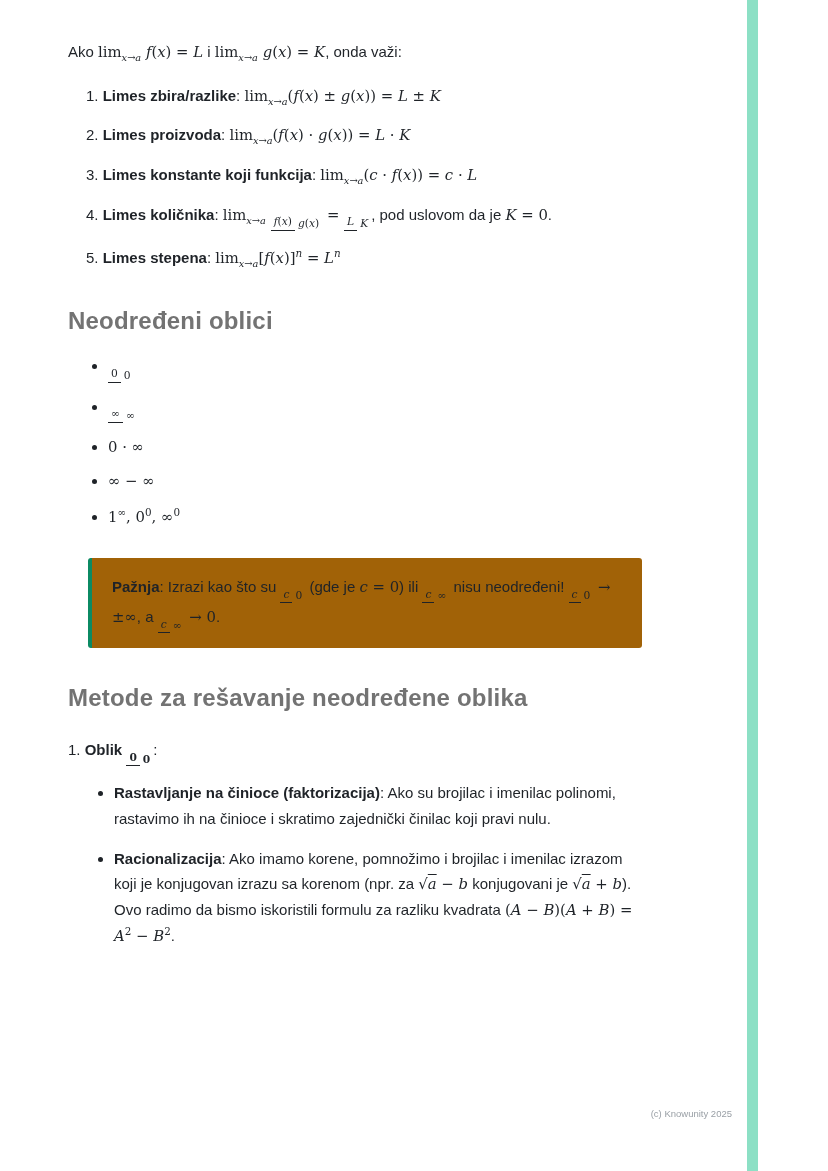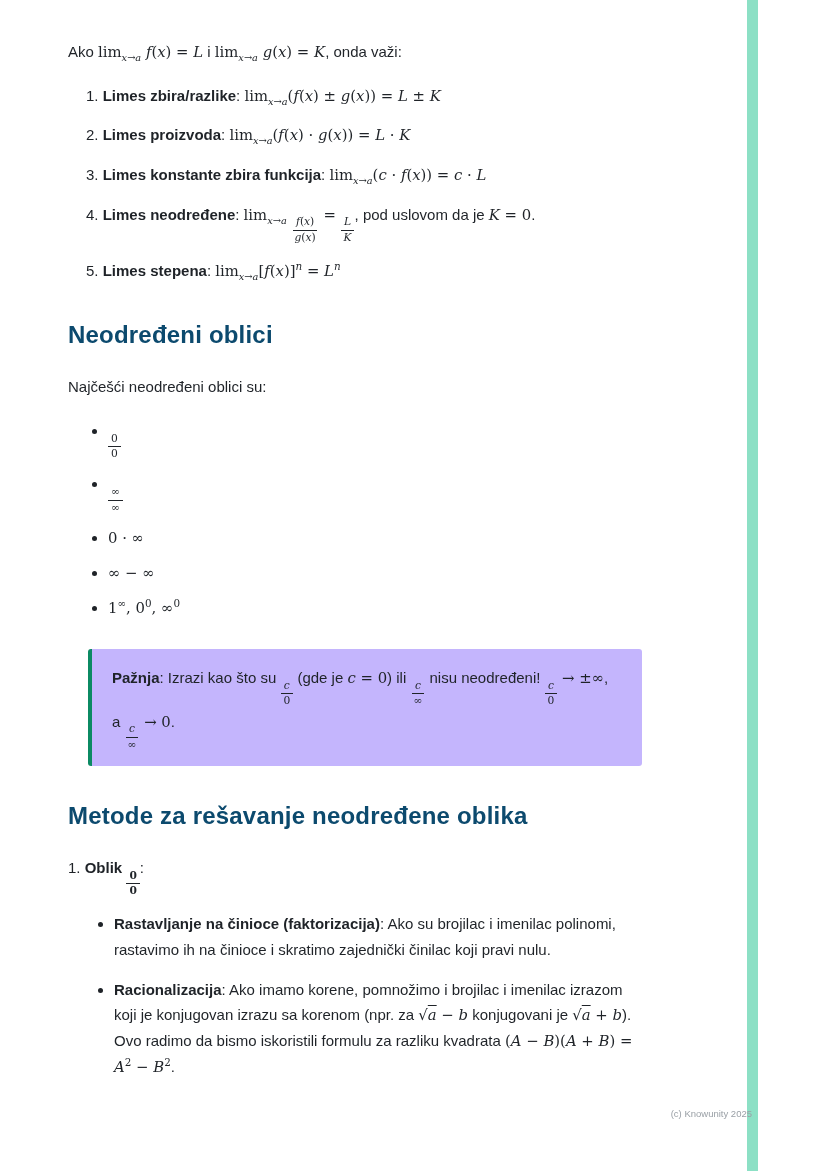--- a/index.html
+++ b/index.html
@@ -9,79 +9,78 @@
     overflow:hidden;
   }
   .content { position:absolute; top:40px; left:68px; width:574px; }
 
   
   .math { font-family:"DejaVu Serif","Liberation Serif",serif; font-size:0.99em; }
   .math i, i.ol { font-style:italic; }
   .math sub { font-size:0.66em; }
   .math sup, sup { font-size:0.70em; }
   .ol { text-decoration:overline; }
-  .frac { display:inline-flex; flex-direction:column; align-items:center;
+  .frac { display:inline-flex; flex-direction:row; align-items:center;
           vertical-align:-0.55em; font-size:0.72em; line-height:1.15; text-align:center; }
   .frac .fn { border-bottom:1px solid currentColor; padding:0 3px 1px; }
   .frac .fd { padding:1px 3px 0; }
 
   .intro { margin:0; line-height:1.6; }
 
   ol.rules { list-style:none; margin:19px 0 0; padding:0 0 0 18px; counter-reset:r; }
   ol.rules > li { counter-increment:r; margin-bottom:15px; line-height:1.5; }
   ol.rules > li::before { content:counter(r) ". "; }
 
-  h1.section { color:#0c4a6e; font-size:24px; font-weight:700; margin:36px 0 0; letter-spacing:0.2px; }
+  h1.section { color:#737373; font-size:24px; font-weight:700; margin:36px 0 0; letter-spacing:0.2px; }
 
   p.body { margin:24px 0 0; line-height:1.82; }
   p.body.justify { text-align:justify; }
 
   ul.forms { list-style:disc; margin:20px 0 0; padding:0 0 0 40px; }
   ul.forms > li { margin-bottom:13px; line-height:1.4; }
 
-  .callout { margin:30px 0 0 20px; background:#c4b5fd; border-left:4px solid #0b8a63;
+  .callout { margin:30px 0 0 20px; background:#a16207; border-left:4px solid #0b8a63;
              border-radius:3px; padding:15px 22px 15px 20px; }
   .callout p { margin:0; line-height:1.8; }
 
   ol.methods { list-style:none; margin:26px 0 0; padding:0; counter-reset:m; }
   ol.methods > li { counter-increment:m; margin-bottom:22px; line-height:1.6; }
   ol.methods > li > .mlabel::before { content:counter(m) ". "; }
   ol.methods ul { list-style:disc; margin:14px 0 12px; padding:0 0 0 46px; }
   ol.methods ul > li { margin-bottom:15px; line-height:1.68; }
 
   .side-bar { position:absolute; top:0; right:70px; width:11px; height:1171px;
               background:#8ce0c5; }
-  .footer { position:absolute; right:76px; bottom:52px; font-size:9.5px; color:#9aa0a6; }
+  .footer { position:absolute; right:96px; bottom:52px; font-size:9.5px; color:#9aa0a6; }
 </style>
 </head>
 <body>
 
 <div class="page">
   <div class="content">
 
     <p class="intro">Ako <span class="math">lim<sub><i>x</i>→<i>a</i></sub> <i>f</i>(<i>x</i>) = <i>L</i></span> i <span class="math">lim<sub><i>x</i>→<i>a</i></sub> <i>g</i>(<i>x</i>) = <i>K</i></span>, onda važi:</p>
 
     <ol class="rules">
       <li><b>Limes zbira/razlike</b>: <span class="math">lim<sub><i>x</i>→<i>a</i></sub>(<i>f</i>(<i>x</i>) ± <i>g</i>(<i>x</i>)) = <i>L</i> ± <i>K</i></span></li>
       <li><b>Limes proizvoda</b>: <span class="math">lim<sub><i>x</i>→<i>a</i></sub>(<i>f</i>(<i>x</i>) · <i>g</i>(<i>x</i>)) = <i>L</i> · <i>K</i></span></li>
-      <li><b>Limes konstante zbira funkcija</b>: <span class="math">lim<sub><i>x</i>→<i>a</i></sub>(<i>c</i> · <i>f</i>(<i>x</i>)) = <i>c</i> · <i>L</i></span></li>
-      <li><b>Limes neodređene</b>: <span class="math">lim<sub><i>x</i>→<i>a</i></sub> <span class="frac">
+      <li><b>Limes konstante koji funkcija</b>: <span class="math">lim<sub><i>x</i>→<i>a</i></sub>(<i>c</i> · <i>f</i>(<i>x</i>)) = <i>c</i> · <i>L</i></span></li>
+      <li><b>Limes količnika</b>: <span class="math">lim<sub><i>x</i>→<i>a</i></sub> <span class="frac">
               <span class="fn"><i>f</i>(<i>x</i>)</span>
               <span class="fd"><i>g</i>(<i>x</i>)</span>
             </span> = <span class="frac">
               <span class="fn"><i>L</i></span>
               <span class="fd"><i>K</i></span>
             </span></span>, pod uslovom da je <span class="math"><i>K</i> = 0</span>.</li>
       <li><b>Limes stepena</b>: <span class="math">lim<sub><i>x</i>→<i>a</i></sub>[<i>f</i>(<i>x</i>)]<sup><i>n</i></sup> = <i>L</i><sup><i>n</i></sup></span></li>
     </ol>
 
     <h1 class="section">Neodređeni oblici</h1>
 
 
-    <p class="body">Najčešći neodređeni oblici su:</p>
 
     <ul class="forms">
       <li><span class="math"><span class="frac">
               <span class="fn">0</span>
               <span class="fd">0</span>
             </span></span></li>
       <li><span class="math"><span class="frac">
               <span class="fn">∞</span>
               <span class="fd">∞</span>
             </span></span></li>

